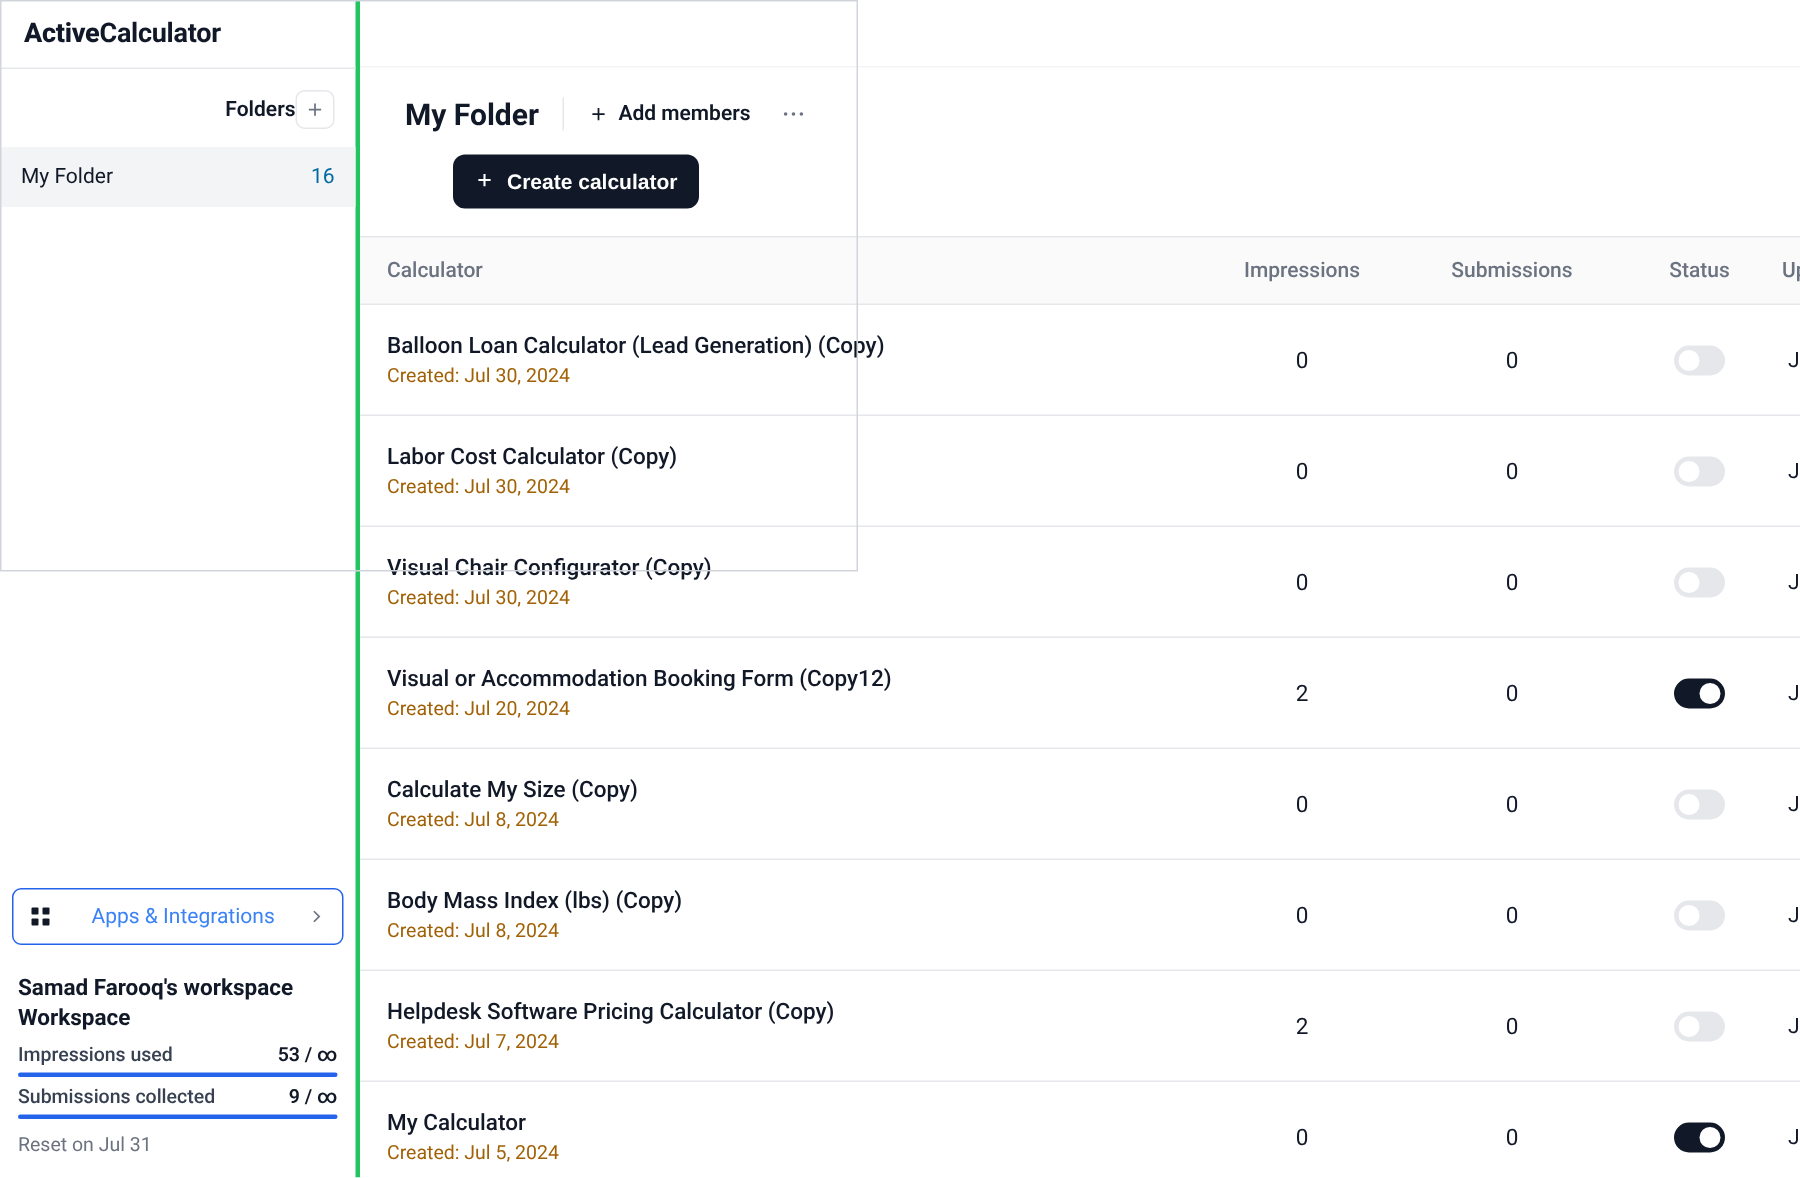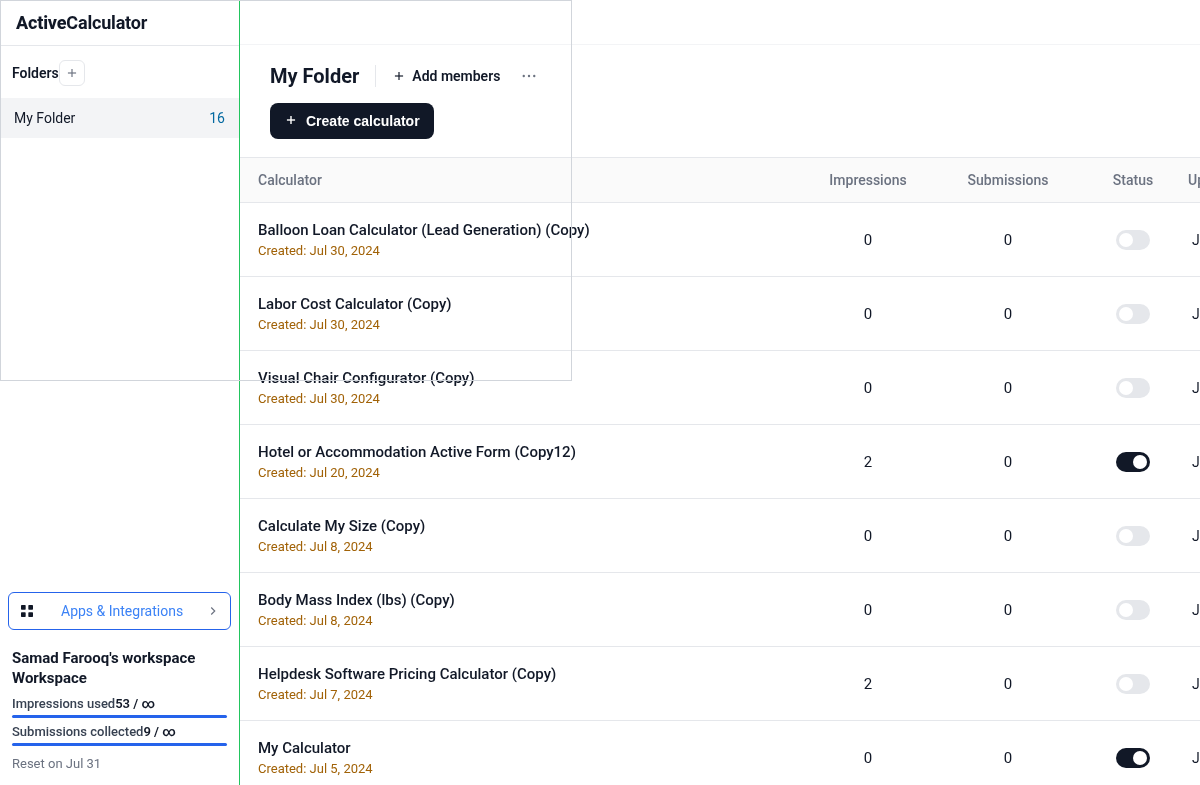--- a/index.html
+++ b/index.html
@@ -1,56 +1,56 @@
 <!DOCTYPE html>
 <html><head>
 <meta charset="utf-8">
 <style>
 * { margin: 0; padding: 0; box-sizing: border-box; }
 body { font-family: -apple-system, BlinkMacSystemFont, "Segoe UI", Roboto, Helvetica, Arial, sans-serif; font-size: 14px; color: #111827; background: #fff; }
 
 .app { display: flex; height: 785px; width: 1200px; overflow: hidden; }
 
 
-.sidebar { width: 240px; border-right: 1px solid #22c55e; display: flex; flex-direction: column; }
+.sidebar { width: 240px; border-right: 3px solid #22c55e; display: flex; flex-direction: column; }
 .brand { padding: 12px 16px; font-size: 18px; font-weight: 700; border-bottom: 1px solid #e5e7eb; letter-spacing: -0.01em; }
 .brand .bold { font-weight: 800; }
-.folders-header { display: flex; align-items: center; justify-content: flex-start; padding: 14px 14px 12px 12px; }
+.folders-header { display: flex; align-items: center; justify-content: flex-end; padding: 14px 14px 12px 12px; }
 .folders-header h3 { font-size: 14px; font-weight: 600; }
 .add-folder { width: 26px; height: 26px; border: 1px solid #e5e7eb; border-radius: 6px; background: #fff; display: flex; align-items: center; justify-content: center; cursor: pointer; color: #6b7280; }
 .folder-list { flex: 0 0 auto; }
 .folder-item { display: flex; justify-content: space-between; align-items: center; padding: 12px 14px; background: #f3f4f6; cursor: pointer; }
 .folder-item .name { font-size: 14px; color: #111827; }
 .folder-item .count { color: #0369a1; font-size: 14px; }
 
 .sidebar-spacer { flex: 1; }
 
 .apps-int { margin: 8px; border: 1.5px solid #2563eb; border-radius: 6px; padding: 10px 10px; display: flex; align-items: center; gap: 10px; cursor: pointer; }
 .apps-int .grid-icon { display: inline-flex; }
 .apps-int .label { flex: 1; font-size: 14px; color: #3b82f6; margin-left: 16px; }
 .apps-int .chev { color: #6b7280; }
 
 .workspace { padding: 10px 12px 14px 12px; }
 .workspace-name { font-size: 15px; font-weight: 700; line-height: 1.35; margin-bottom: 8px; }
-.stat-row { display: flex; align-items: baseline; font-size: 13px; margin-top: 6px; }
+.stat-row { display: flex; justify-content: space-between; align-items: baseline; font-size: 13px; margin-top: 6px; gap: 25px; }
 .stat-row .label { color: #374151; font-weight: 500; }
 .stat-row .value { font-size: 13px; font-weight: 600; }
 .bar { height: 3px; background: #2563eb; margin-top: 4px; border-radius: 2px; }
 .reset { color: #6b7280; font-size: 13px; margin-top: 10px; }
 
 
 .main { flex: 1; display: flex; flex-direction: column; overflow: hidden; background: #fff; }
 .top-strip { height: 45px; border-bottom: 1px solid #f3f4f6; }
 .page-header { padding: 18px 30px 8px 30px; display: flex; align-items: center; gap: 16px; }
 .page-title { font-size: 20px; font-weight: 700; }
 .vdiv { width: 1px; height: 22px; background: #e5e7eb; }
 .add-members { display: flex; align-items: center; gap: 6px; font-weight: 600; font-size: 14px; cursor: pointer; color: #111827; }
 .more-btn { color: #6b7280; cursor: pointer; padding: 4px; }
 .header-row2 { padding: 6px 30px 18px 30px; }
-.create-btn { background: #111827; color: #fff; border: none; border-radius: 8px; padding: 10px 14px; font-size: 14px; font-weight: 600; display: inline-flex; align-items: flex-start; gap: 8px; cursor: pointer; }
+.create-btn { background: #111827; color: #fff; border: none; border-radius: 8px; padding: 10px 14px; font-size: 14px; font-weight: 600; display: inline-flex; align-items: flex-start; gap: 8px; cursor: pointer; margin-left: 32px; }
 
 .table-wrap { flex: 1; overflow: auto; }
 .thead { display: grid; grid-template-columns: 540px 140px 140px 110px 1fr; padding: 14px 18px; color: #6b7280; font-size: 14px; font-weight: 500; border-top: 1px solid #e5e7eb; border-bottom: 1px solid #e5e7eb; background: #fafafa; }
 .thead .col { }
 .thead .center { text-align: center; }
 
 .row { display: grid; grid-template-columns: 540px 140px 140px 110px 1fr; padding: 18px 18px; border-bottom: 1px solid #e5e7eb; align-items: center; }
 .row .calc-name { font-size: 15px; font-weight: 500; color: #111827; }
 .row .created { font-size: 13px; color: #a16207; margin-top: 4px; }
 .row .num { text-align: center; font-size: 15px; }
@@ -205,21 +205,21 @@
     </div>
     <div class="num">0</div>
     <div class="num">0</div>
     <div class="status">
               <div class="toggle "></div>
             </div>
     <div class="updated">Jul</div>
   </div>
           <div class="row">
     <div>
-      <div class="calc-name">Hotel or Accommodation Active Form (Copy12)</div>
+      <div class="calc-name">Visual or Accommodation Booking Form (Copy12)</div>
       <div class="created">Created: Jul 20, 2024</div>
     </div>
     <div class="num">2</div>
     <div class="num">0</div>
     <div class="status">
               <div class="toggle on"></div>
             </div>
     <div class="updated">Jul</div>
   </div>
           <div class="row">

